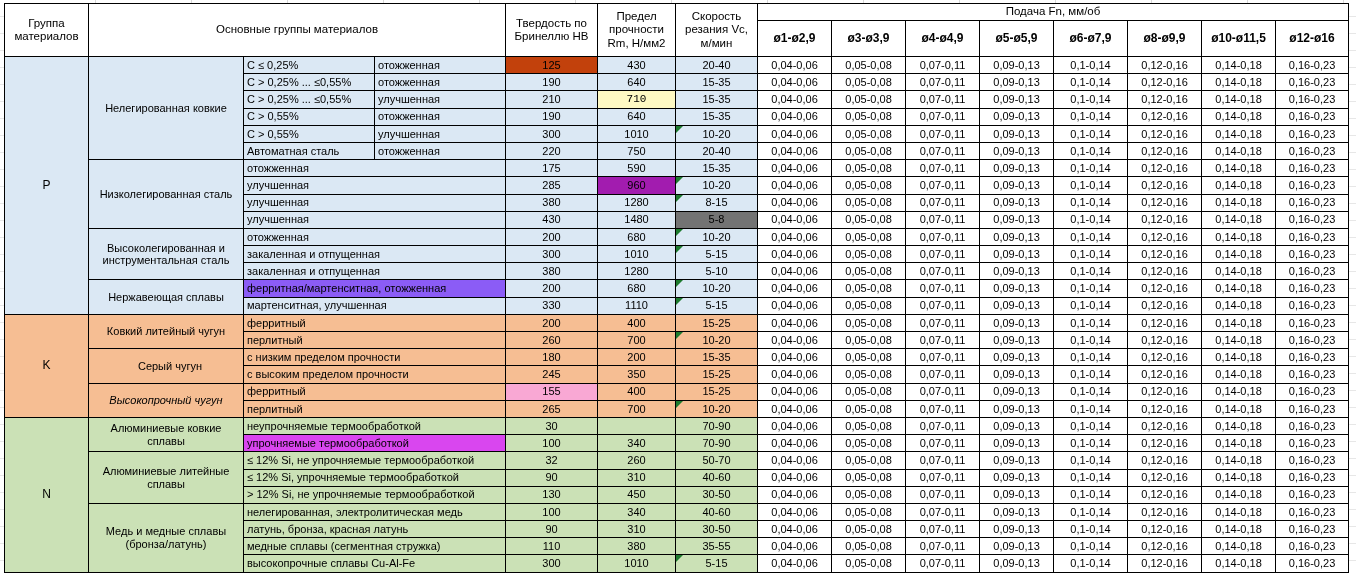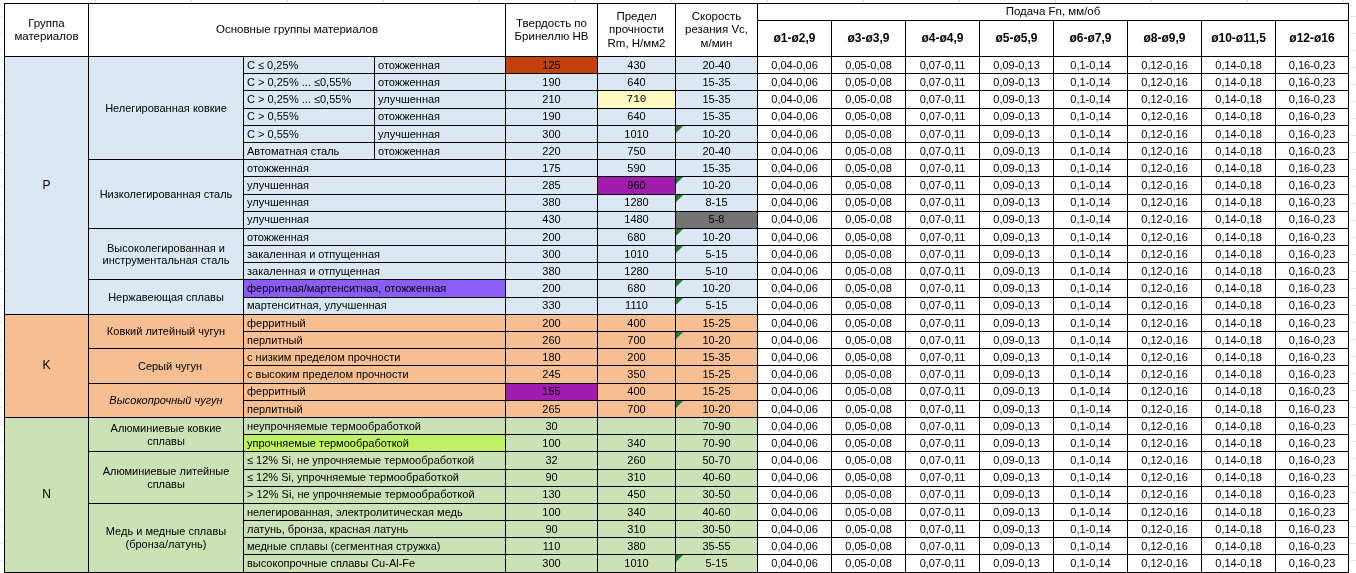--- a/index.html
+++ b/index.html
@@ -353,21 +353,21 @@
         <td class="num"><span>0,07-0,11</span></td>
         <td class="num"><span>0,09-0,13</span></td>
         <td class="num"><span>0,1-0,14</span></td>
         <td class="num"><span>0,12-0,16</span></td>
         <td class="num"><span>0,14-0,18</span></td>
         <td class="num"><span>0,16-0,23</span></td>
       </tr>
       <tr style="height: 17.2px;">
         <td rowspan="2" class="grp" style="background: rgb(246, 190, 147); font-style: italic;"><span>Высокопрочный чугун</span></td>
         <td colspan="2" class="desc" style="background: rgb(246, 190, 147);"><span>ферритный</span></td>
-        <td class="num" style="background: #a21caf;"><span>155</span></td>
+        <td class="num" style="background: #f9a8d4;"><span>155</span></td>
         <td class="num" style="background: rgb(246, 190, 147);"><span>400</span></td>
         <td class="num vc" style="background: rgb(246, 190, 147);"><span>15-25</span></td>
         <td class="num"><span>0,04-0,06</span></td>
         <td class="num"><span>0,05-0,08</span></td>
         <td class="num"><span>0,07-0,11</span></td>
         <td class="num"><span>0,09-0,13</span></td>
         <td class="num"><span>0,1-0,14</span></td>
         <td class="num"><span>0,12-0,16</span></td>
         <td class="num"><span>0,14-0,18</span></td>
         <td class="num"><span>0,16-0,23</span></td>
@@ -396,21 +396,21 @@
         <td class="num"><span>0,04-0,06</span></td>
         <td class="num"><span>0,05-0,08</span></td>
         <td class="num"><span>0,07-0,11</span></td>
         <td class="num"><span>0,09-0,13</span></td>
         <td class="num"><span>0,1-0,14</span></td>
         <td class="num"><span>0,12-0,16</span></td>
         <td class="num"><span>0,14-0,18</span></td>
         <td class="num"><span>0,16-0,23</span></td>
       </tr>
       <tr style="height: 17.2px;">
-        <td colspan="2" class="desc" style="background: #bef264;"><span>упрочняемые термообработкой</span></td>
+        <td colspan="2" class="desc" style="background: #d946ef;"><span>упрочняемые термообработкой</span></td>
         <td class="num" style="background: rgb(203, 225, 182);"><span>100</span></td>
         <td class="num" style="background: rgb(203, 225, 182);"><span>340</span></td>
         <td class="num vc" style="background: rgb(203, 225, 182);"><span>70-90</span></td>
         <td class="num"><span>0,04-0,06</span></td>
         <td class="num"><span>0,05-0,08</span></td>
         <td class="num"><span>0,07-0,11</span></td>
         <td class="num"><span>0,09-0,13</span></td>
         <td class="num"><span>0,1-0,14</span></td>
         <td class="num"><span>0,12-0,16</span></td>
         <td class="num"><span>0,14-0,18</span></td>

